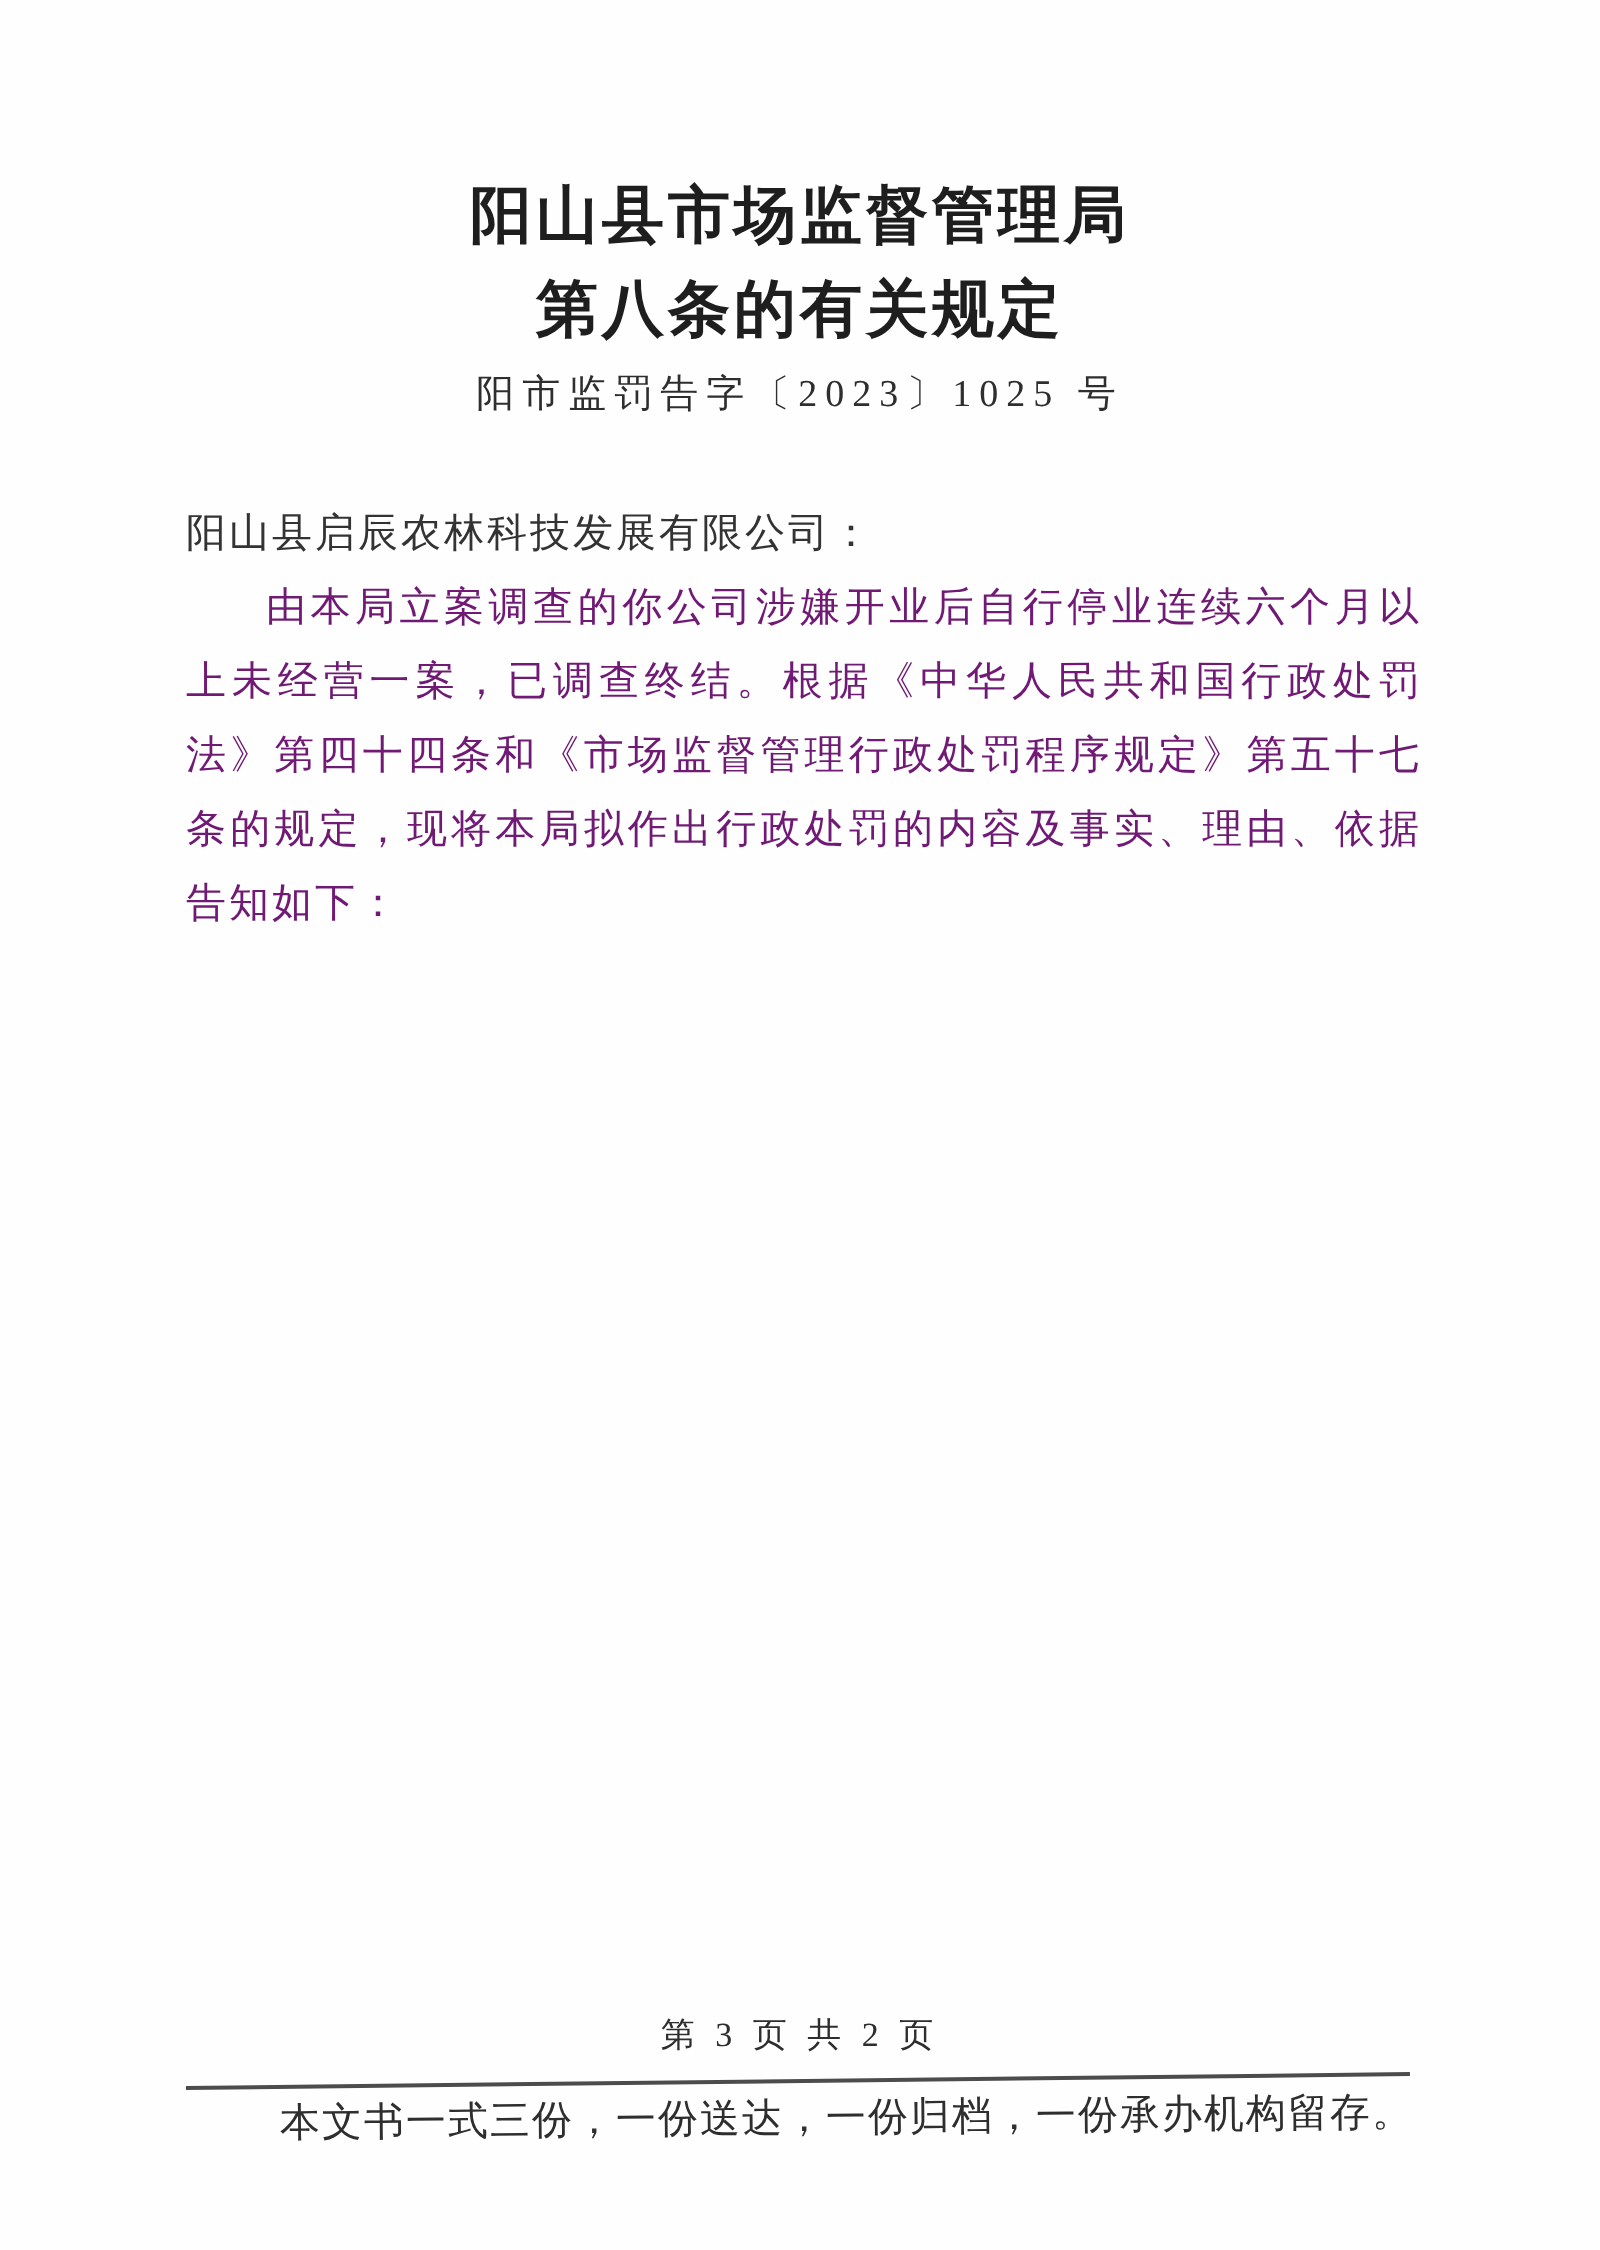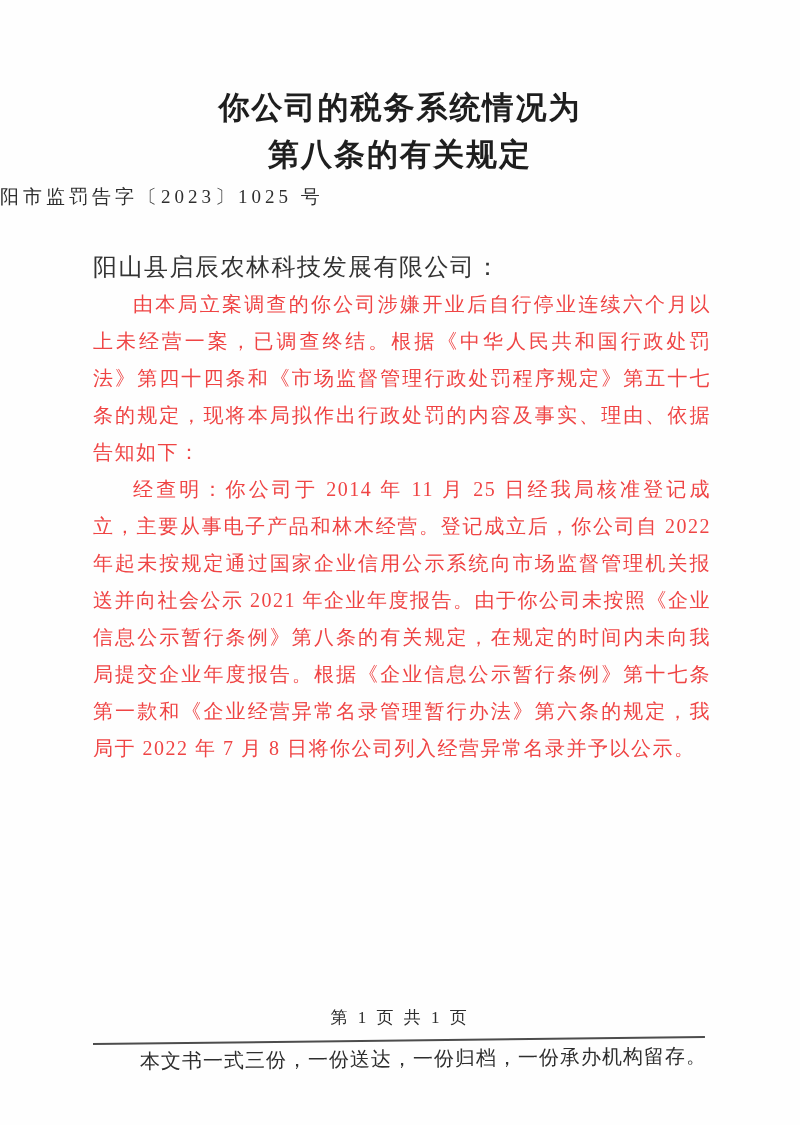--- a/index.html
+++ b/index.html
@@ -29,42 +29,43 @@
     color: #1e1e1e;
     line-height: 47px;
     letter-spacing: 2px;
     font-family: "Liberation Serif", "DejaVu Serif", serif;
   }
   .doc-number {
     position: absolute;
     top: 184px;
     left: 0;
     right: 0;
+    text-align: center;
     font-size: 19px;
     letter-spacing: 4px;
     color: #2e2e2e;
   }
   .body-block {
     position: absolute;
     top: 249px;
     left: 93px;
     width: 618px;
   }
   .addressee {
-    font-size: 24px;
+    font-size: 20px;
     line-height: 37px;
     letter-spacing: 1.5px;
     color: #333333;
     margin: 0 0 0 0;
   }
   .para {
     font-size: 20px;
     line-height: 37px;
     letter-spacing: 1.5px;
-    color: #ef4444;
+    color: #701a75;
     text-align: justify;
     text-indent: 2em;
     margin: 0;
   }
   .page-indicator {
     position: absolute;
     top: 1006px;
     left: 0;
     right: 0;
     text-align: center;
@@ -93,31 +94,30 @@
     transform-origin: left center;
     white-space: nowrap;
   }
 </style>
 </head>
 <body>
 
 <div class="page">
 
   <div class="title-block">
-    <div class="title-line">你公司的税务系统情况为</div>
+    <div class="title-line">阳山县市场监督管理局</div>
     <div class="title-line">第八条的有关规定</div>
   </div>
 
   <div class="doc-number">阳市监罚告字〔2023〕1025 号</div>
 
   <div class="body-block">
     <p class="addressee">阳山县启辰农林科技发展有限公司：</p>
     <p class="para">由本局立案调查的你公司涉嫌开业后自行停业连续六个月以上未经营一案，已调查终结。根据《中华人民共和国行政处罚法》第四十四条和《市场监督管理行政处罚程序规定》第五十七条的规定，现将本局拟作出行政处罚的内容及事实、理由、依据告知如下：</p>
-    <p class="para">经查明：你公司于 2014 年 11 月 25 日经我局核准登记成立，主要从事电子产品和林木经营。登记成立后，你公司自 2022 年起未按规定通过国家企业信用公示系统向市场监督管理机关报送并向社会公示 2021 年企业年度报告。由于你公司未按照《企业信息公示暂行条例》第八条的有关规定，在规定的时间内未向我局提交企业年度报告。根据《企业信息公示暂行条例》第十七条第一款和《企业经营异常名录管理暂行办法》第六条的规定，我局于 2022 年 7 月 8 日将你公司列入经营异常名录并予以公示。</p>
   </div>
 
-  <div class="page-indicator">第 1 页 共 1 页</div>
+  <div class="page-indicator">第 3 页 共 2 页</div>
 
   <div class="footer-rule"></div>
 
   <div class="footer-note">本文书一式三份，一份送达，一份归档，一份承办机构留存。</div>
 
 </div>
 
 </body></html>

